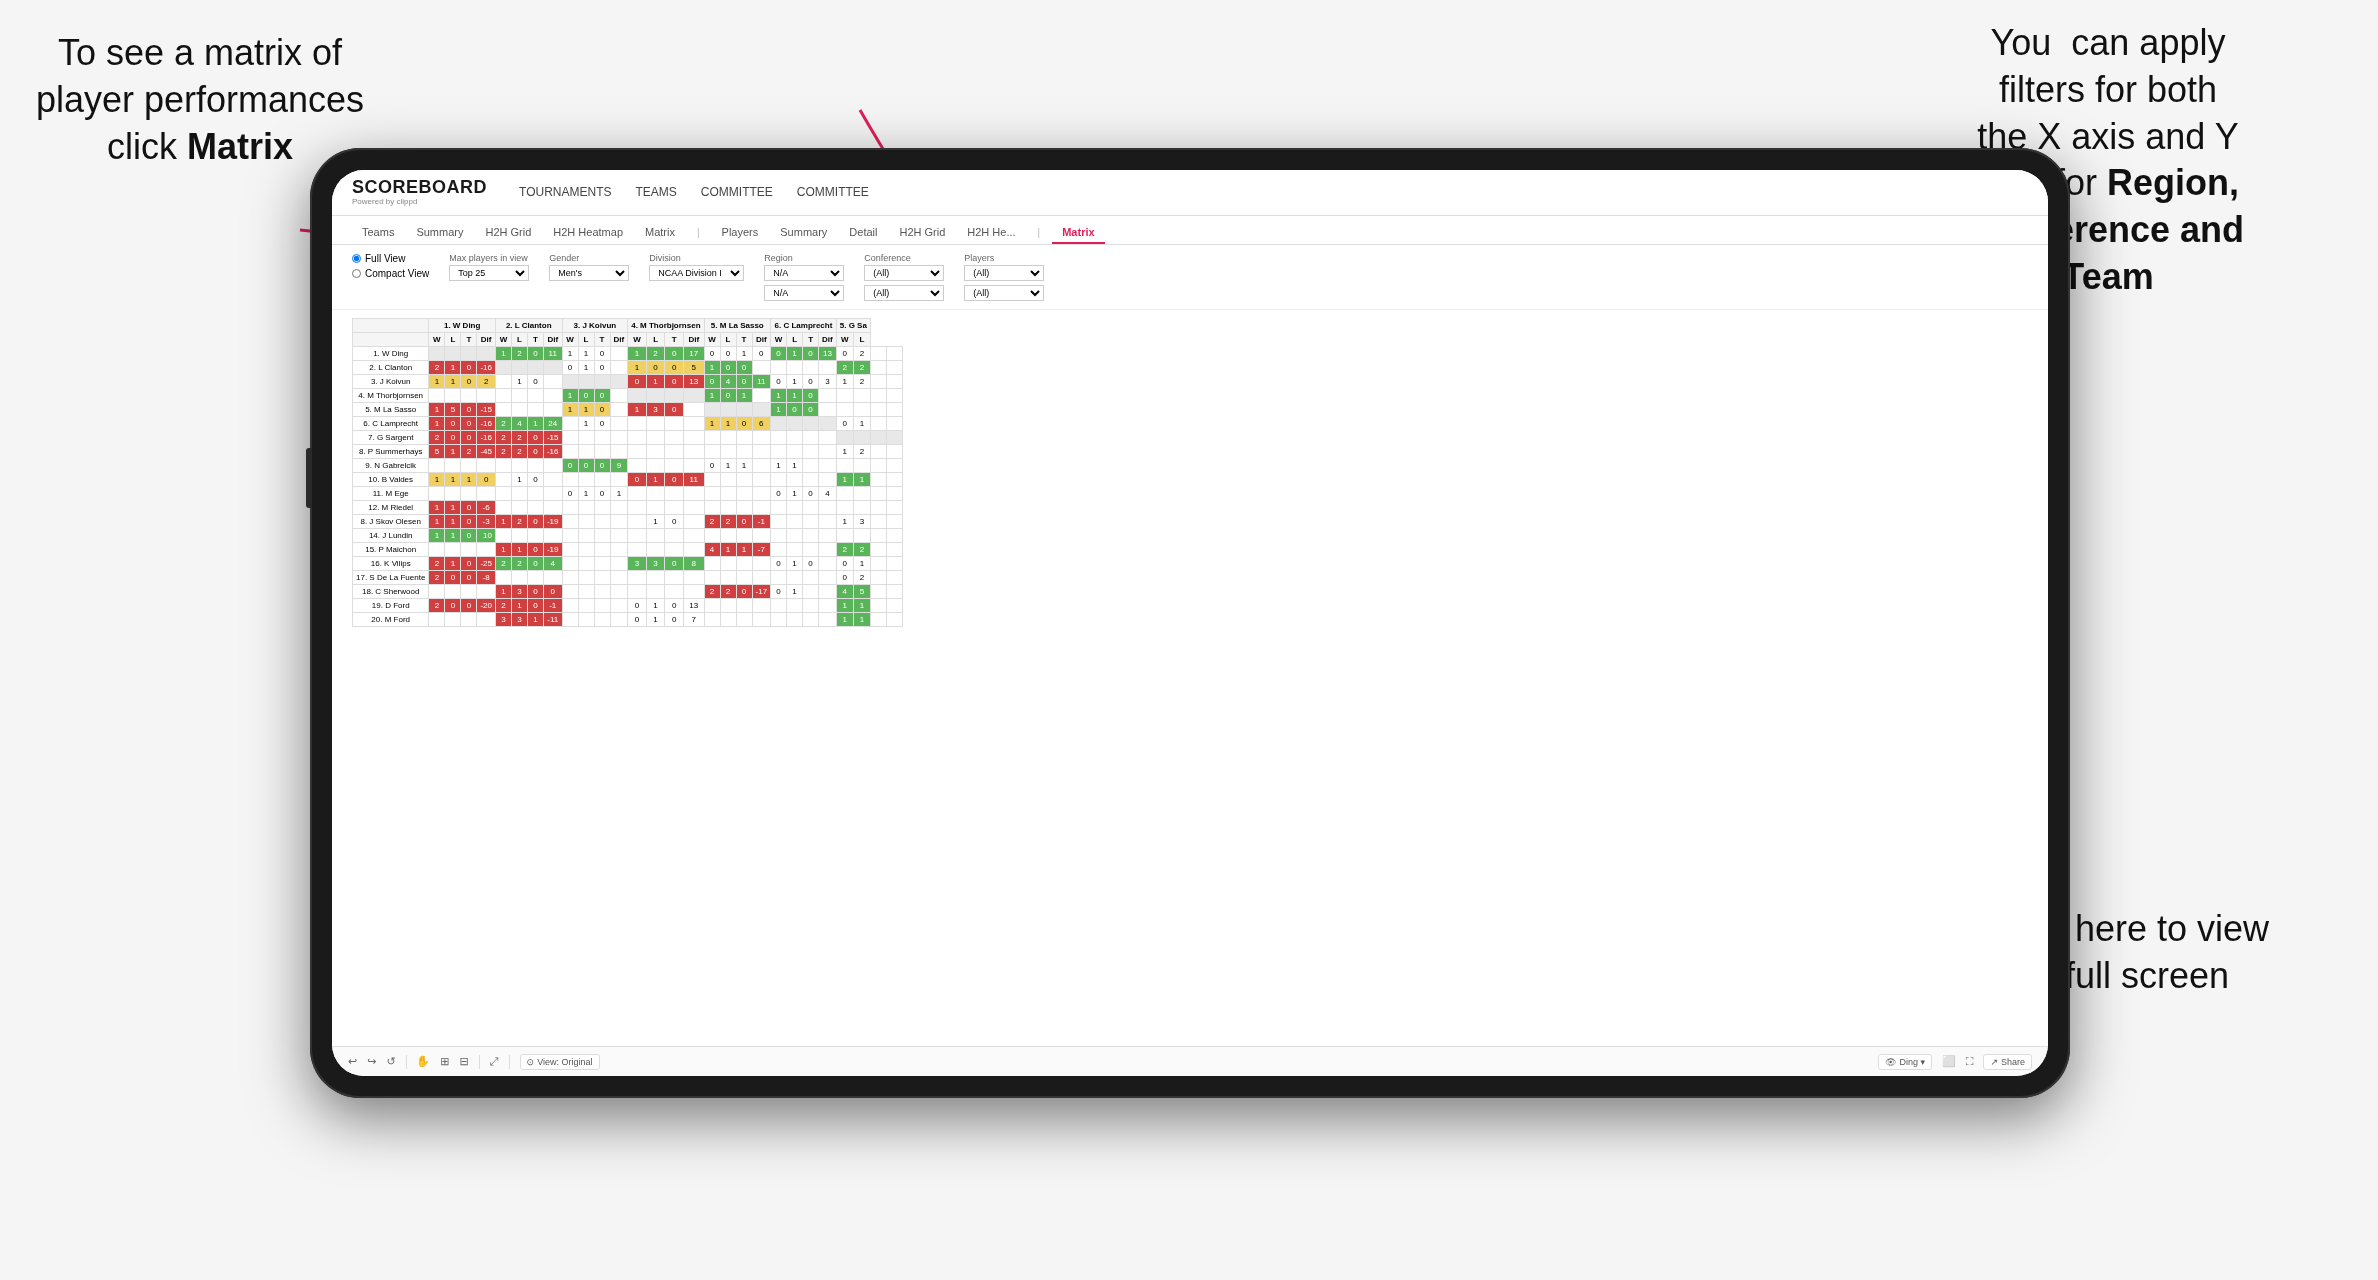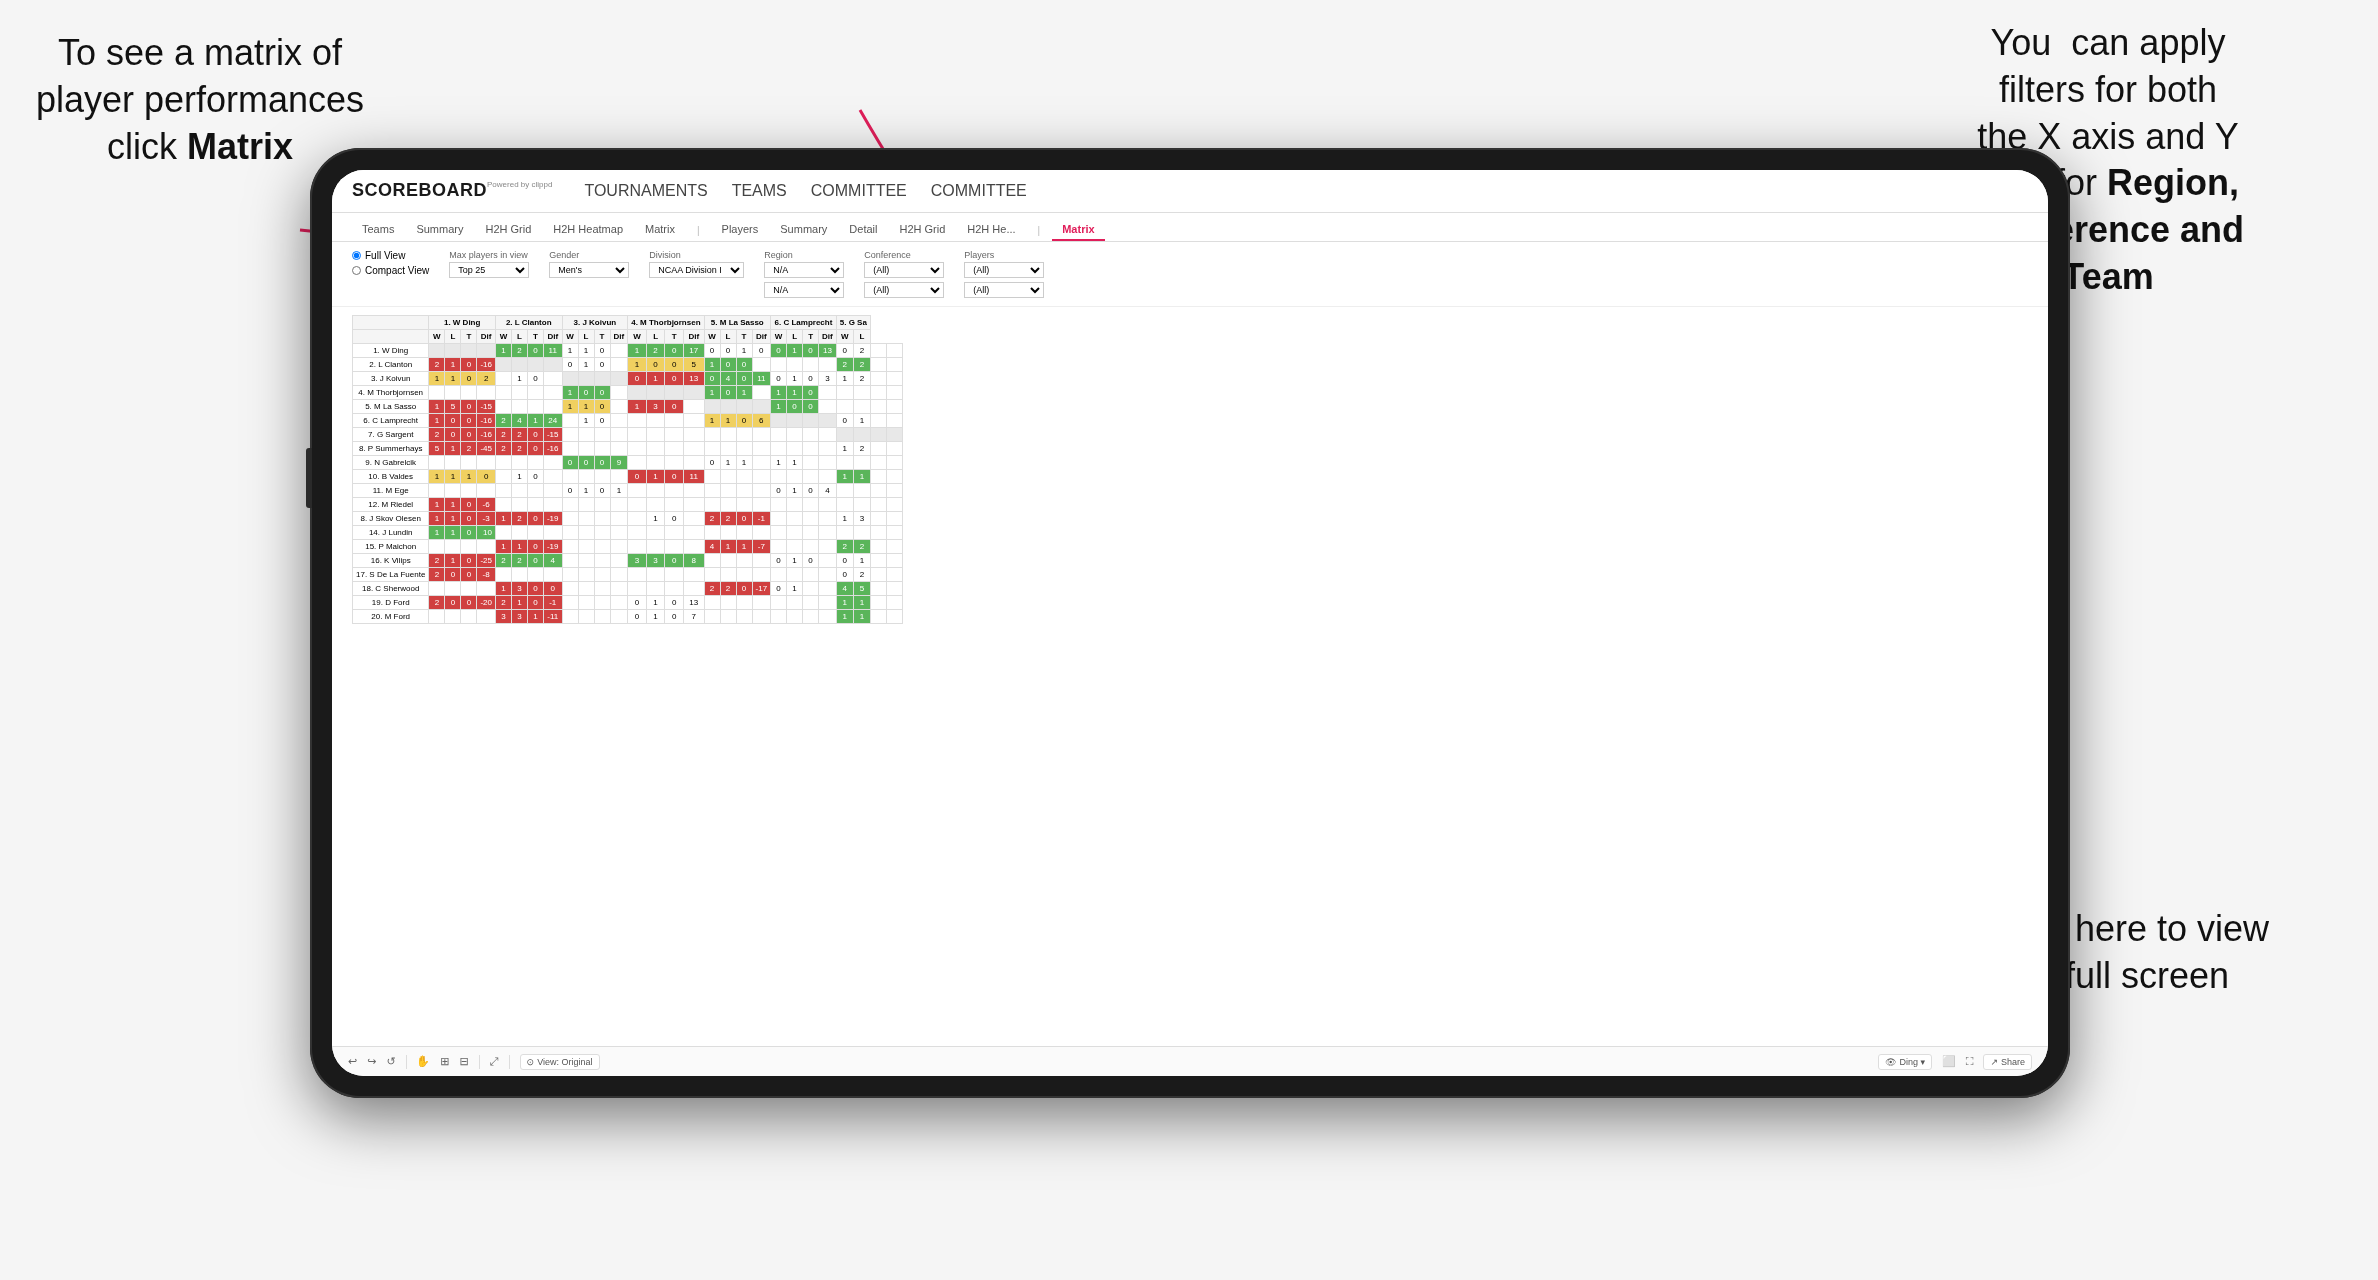--- a/index.html
+++ b/index.html
@@ -96,38 +96,39 @@
     .navbar {
       display: flex;
       align-items: center;
       padding: 8px 20px;
       border-bottom: 1px solid #ddd;
       background: #fff;
       gap: 30px;
     }
     .brand-logo {
       display: flex;
+      flex-direction: column;
       line-height: 1.1;
     }
     .brand-name {
       font-size: 18px;
       font-weight: 900;
       color: #1a1a1a;
       letter-spacing: 0.5px;
     }
     .brand-sub {
       font-size: 8px;
       color: #888;
     }
     .nav-items {
       display: flex;
       gap: 20px;
     }
     .nav-item {
-      font-size: 16px;
+      font-size: 12px;
       color: #444;
       cursor: pointer;
       padding: 4px 2px;
     }
 
     
     .subnav {
       display: flex;
       align-items: center;
       padding: 6px 20px 0;

